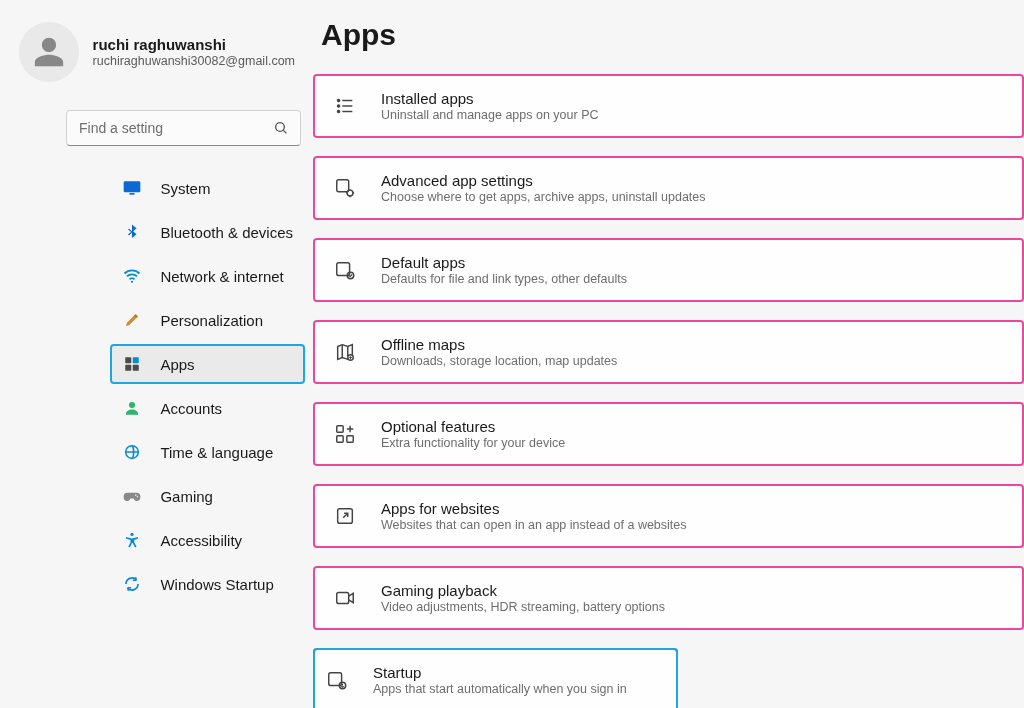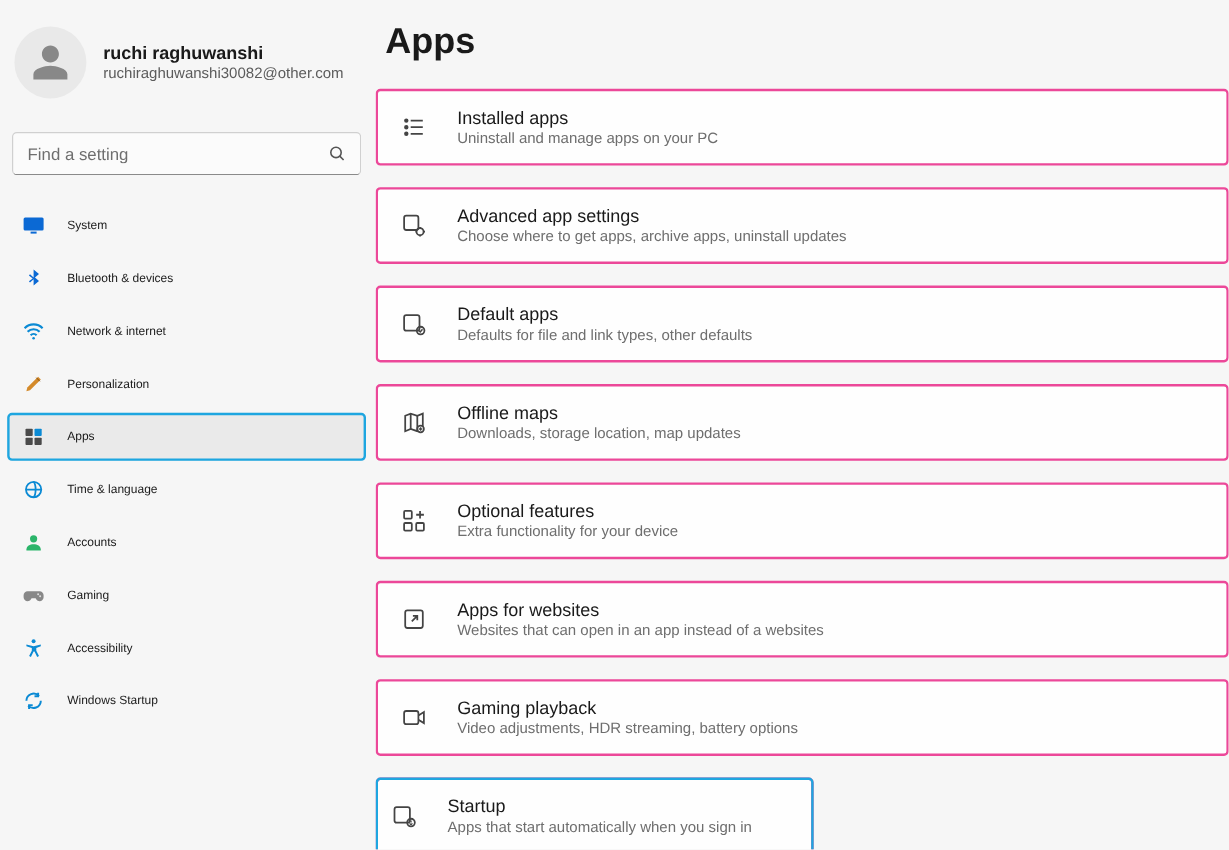--- a/index.html
+++ b/index.html
@@ -10,20 +10,21 @@
     height: 708px;
     overflow: hidden;
     color: #1a1a1a;
   }
   .container { display: flex; height: 100%; }
   .sidebar {
     width: 313px;
     padding: 16px 8px 0 6px;
     display: flex;
     flex-direction: column;
+    align-items: flex-end;
   }
   .profile {
     display: flex;
     align-items: center;
     gap: 14px;
     padding: 6px 10px 10px 6px;
   }
   .avatar {
     width: 60px; height: 60px;
     border-radius: 50%;
@@ -54,21 +55,21 @@
   .search-icon {
     position: absolute; right: 12px; top: 50%; transform: translateY(-50%);
     width: 16px; height: 16px; color: #555;
   }
   .nav { margin-top: 6px; }
   .nav-item {
     display: flex; align-items: center;
     height: 40px;
     padding: 0 12px;
     border-radius: 4px;
-    font-size: 10px;
+    font-size: 15px;
     color: #1a1a1a;
     gap: 18px;
     cursor: pointer;
     margin-bottom: 4px;
   }
   .nav-item.selected {
     background: #eaeaea;
     outline: 2.5px solid #1ea6e0;
     outline-offset: -2px;
   }
@@ -120,21 +121,21 @@
 <div class="container">
   <aside class="sidebar">
     <div class="profile">
       <div class="avatar">
         <svg viewBox="0 0 24 24">
             <path d="M12 12c2.8 0 5-2.2 5-5s-2.2-5-5-5-5 2.2-5 5 2.2 5 5 5zm0 2c-3.3 0-10 1.7-10 5v3h20v-3c0-3.3-6.7-5-10-5z"></path>
           </svg>
       </div>
       <div class="profile-text">
         <span class="profile-name">ruchi raghuwanshi</span>
-        <span class="profile-email">ruchiraghuwanshi30082@other.com</span>
+        <span class="profile-email">ruchiraghuwanshi30082@gmail.com</span>
       </div>
     </div>
 
     <div class="search-wrap">
       <input class="search-input" type="text" placeholder="Find a setting" style="">
       <svg class="search-icon" viewBox="0 0 24 24" fill="none" stroke="currentColor" stroke-width="2">
           <circle cx="10.5" cy="10.5" r="6.5"></circle>
           <line x1="20" y1="20" x2="15.2" y2="15.2"></line>
         </svg>
     </div>
@@ -183,35 +184,35 @@
               <rect x="3" y="3" width="8" height="8" rx="1" fill="#4a4a4a"></rect>
               <rect x="13" y="3" width="8" height="8" rx="1" fill="#0b8ad4"></rect>
               <rect x="3" y="13" width="8" height="8" rx="1" fill="#4a4a4a"></rect>
               <rect x="13" y="13" width="8" height="8" rx="1" fill="#4a4a4a"></rect>
             </svg>
           </span>
         <span>Apps</span>
       </div>
       <div class="nav-item">
         <span class="nav-icon">
+            <svg viewBox="0 0 24 24" width="18" height="18" fill="#2bb56a">
+              <circle cx="12" cy="8" r="4"></circle>
+              <path d="M4 20c0-4 4-6 8-6s8 2 8 6v1H4v-1z"></path>
+            </svg>
+          </span>
+        <span>Accounts</span>
+      </div>
+      <div class="nav-item">
+        <span class="nav-icon">
             <svg viewBox="0 0 24 24" width="18" height="18" fill="none" stroke="#0b8ad4" stroke-width="2">
               <circle cx="12" cy="12" r="8.5"></circle>
               <path d="M12 3.5c3 3 3 14 0 17M3.5 12h17"></path>
             </svg>
           </span>
         <span>Time &amp; language</span>
-      </div>
-      <div class="nav-item">
-        <span class="nav-icon">
-            <svg viewBox="0 0 24 24" width="18" height="18" fill="#2bb56a">
-              <circle cx="12" cy="8" r="4"></circle>
-              <path d="M4 20c0-4 4-6 8-6s8 2 8 6v1H4v-1z"></path>
-            </svg>
-          </span>
-        <span>Accounts</span>
       </div>
       <div class="nav-item">
         <span class="nav-icon">
             <svg viewBox="0 0 24 24" width="20" height="20" fill="#888">
               <path d="M6 8h12c2.2 0 4 1.8 4 4v2c0 2.2-1.8 4-4 4-1.3 0-2.5-.6-3.2-1.6L14 15h-4l-.8 1.4C8.5 17.4 7.3 18 6 18c-2.2 0-4-1.8-4-4v-2c0-2.2 1.8-4 4-4z"></path>
               <circle cx="16.5" cy="11" r="1" fill="#ddd"></circle>
               <circle cx="18.5" cy="13" r="1" fill="#ddd"></circle>
             </svg>
           </span>
         <span>Gaming</span>

